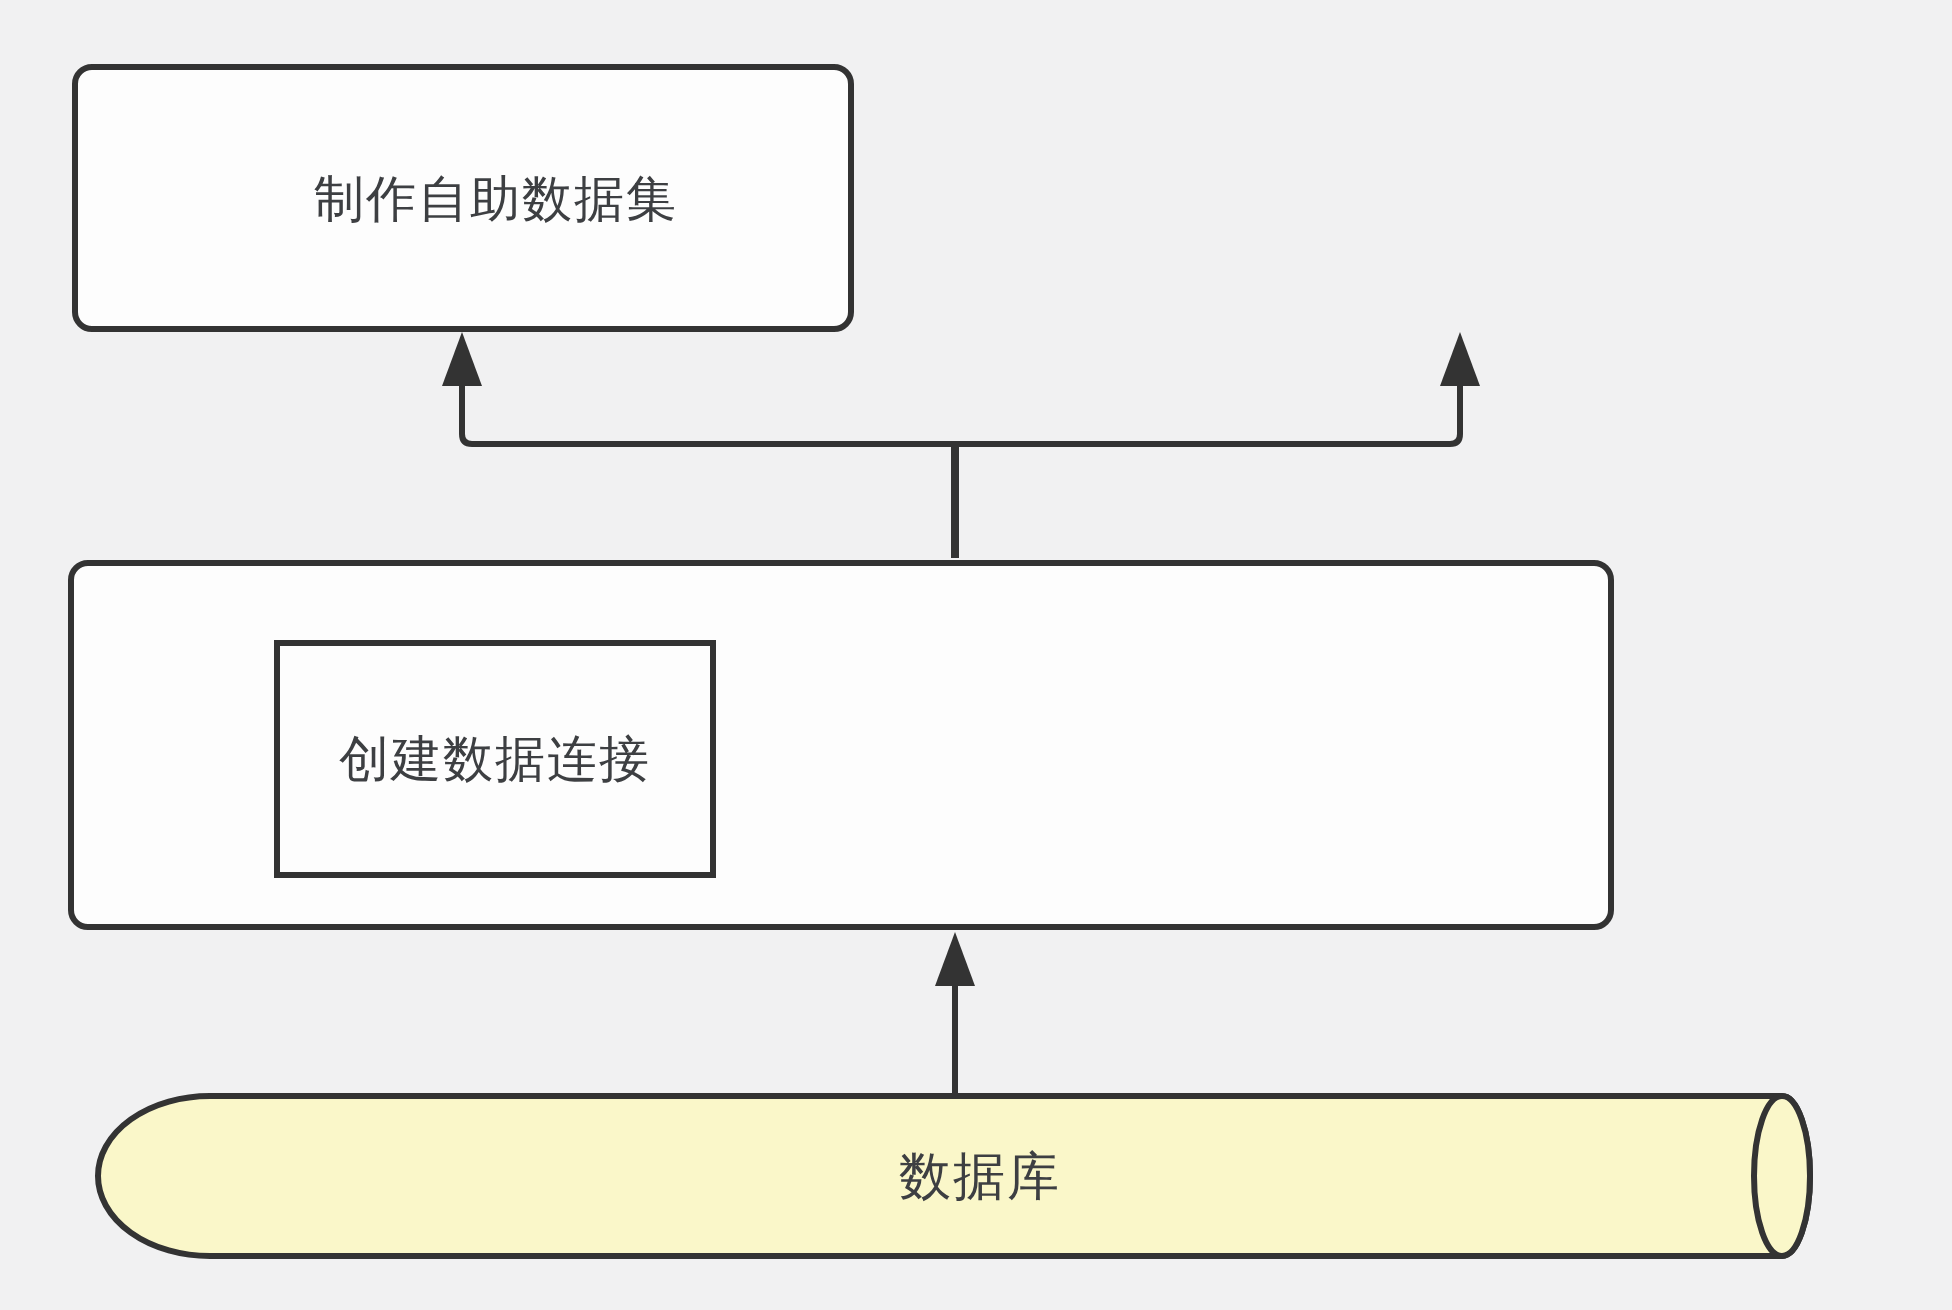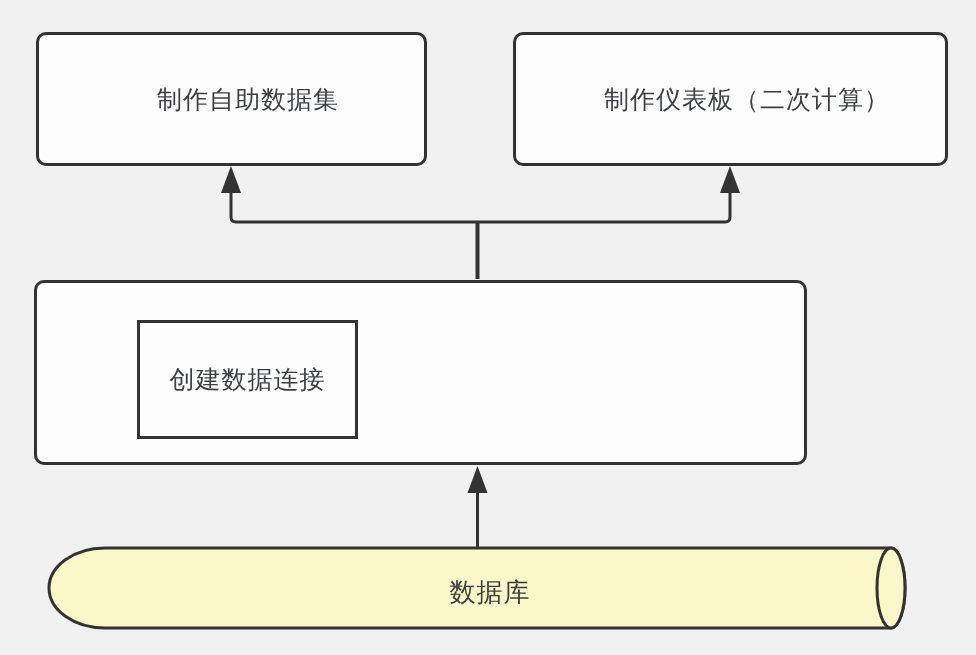--- a/index.html
+++ b/index.html
@@ -32,21 +32,21 @@
   .rounded { border-radius: 10px; padding-left: 33px; }
   .box-top-left  { left: 36px;  top: 32px;  width: 391px; height: 134px; }
   .box-top-right { left: 513px; top: 32px;  width: 435px; height: 134px; }
   .container-box { left: 34px;  top: 280px; width: 773px; height: 185px; }
   .inner-left  { left: 100px; top: 37px; width: 221px; height: 119px; }
   .inner-right { left: 521px; top: 34px; width: 202px; height: 128px; }
   .db-label {
     position: absolute;
     left: 75px; top: 566px;
     width: 830px; height: 44px;
-    display: flex; align-items: flex-end; justify-content: center;
+    display: flex; align-items: center; justify-content: center;
     font-size: 26px;
     color: #3d3f42;
     letter-spacing: 1px;
     pointer-events: none;
   }
   .edge { stroke: #333333; stroke-width: 3; fill: none; stroke-linejoin: round; }
   .edge-thick { stroke-width: 4; }
   .head { fill: #333333; stroke: none; }
   .cyl { stroke: #333333; stroke-width: 3; }
 </style>
@@ -77,23 +77,20 @@
     <g>
       <path class="edge" d="M360 381 H533"></path>
       <polygon class="head" points="558,381 531,370 531,392"></polygon>
     </g>
   </svg>
 
   <div class="node rounded box-top-left">
     <span>制作自助数据集</span>
   </div>
 
-  <div class="node rounded box-top-right">
-    <span>制作仪表板（二次计算）</span>
-  </div>
 
   <div class="node rounded container-box">
     <div class="node inner-left">
       <span>创建数据连接</span>
     </div>
   </div>
 
   <div class="db-label">
     <span>数据库</span>
   </div>

